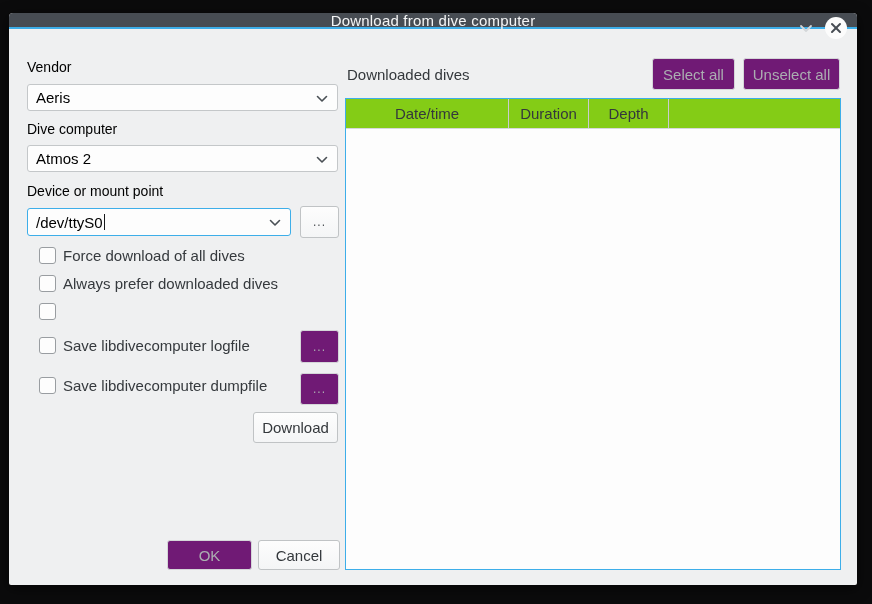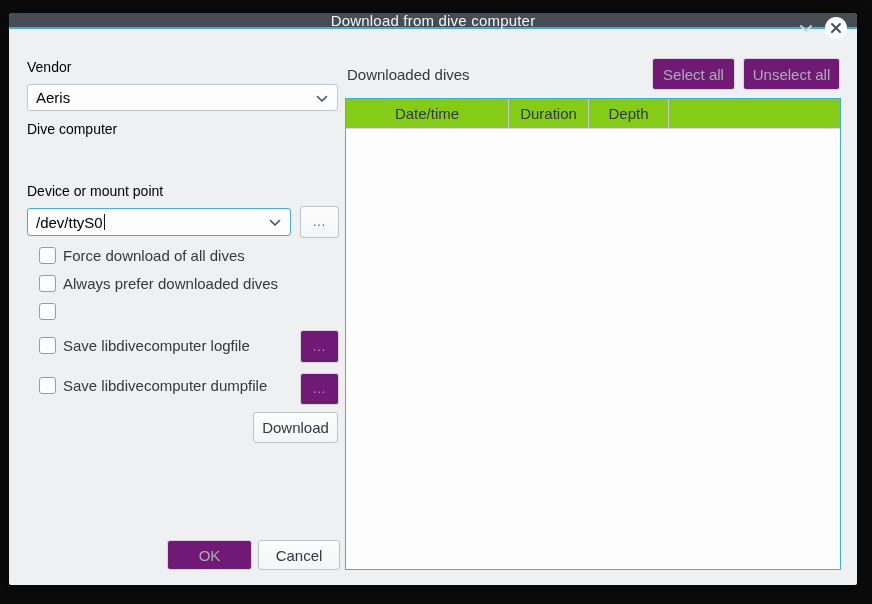--- a/index.html
+++ b/index.html
@@ -154,20 +154,26 @@
 
   <span class="label" style="left:18px; top:46px;">Vendor</span>
   <div class="combo" style="left:18px; top:71px; width:311px;">
     <span>Aeris</span>
     <svg class="chev" width="12" height="8" viewBox="0 0 12 8">
       <polyline points="1.5,1.5 6,6 10.5,1.5" fill="none" stroke="#4a5055" stroke-width="1.6" stroke-linecap="round" stroke-linejoin="round"></polyline>
     </svg>
   </div>
 
   <span class="label" style="left:18px; top:108px;">Dive computer</span>
+  <div class="combo" style="left:18px; top:132px; width:311px;">
+    <span>Atmos 2</span>
+    <svg class="chev" width="12" height="8" viewBox="0 0 12 8">
+      <polyline points="1.5,1.5 6,6 10.5,1.5" fill="none" stroke="#4a5055" stroke-width="1.6" stroke-linecap="round" stroke-linejoin="round"></polyline>
+    </svg>
+  </div>
 
   <span class="label" style="left:18px; top:170px;">Device or mount point</span>
   <div class="combo focused" style="left:18px; top:195px; width:264px;">
     <span>/dev/ttyS0</span>
       <span class="caret"></span>
     <svg class="chev" width="12" height="8" viewBox="0 0 12 8">
       <polyline points="1.5,1.5 6,6 10.5,1.5" fill="none" stroke="#4a5055" stroke-width="1.6" stroke-linecap="round" stroke-linejoin="round"></polyline>
     </svg>
   </div>
   <button class="btn small-dots" style="left:291px; top:193px; width:39px; height:32px;">...</button>

